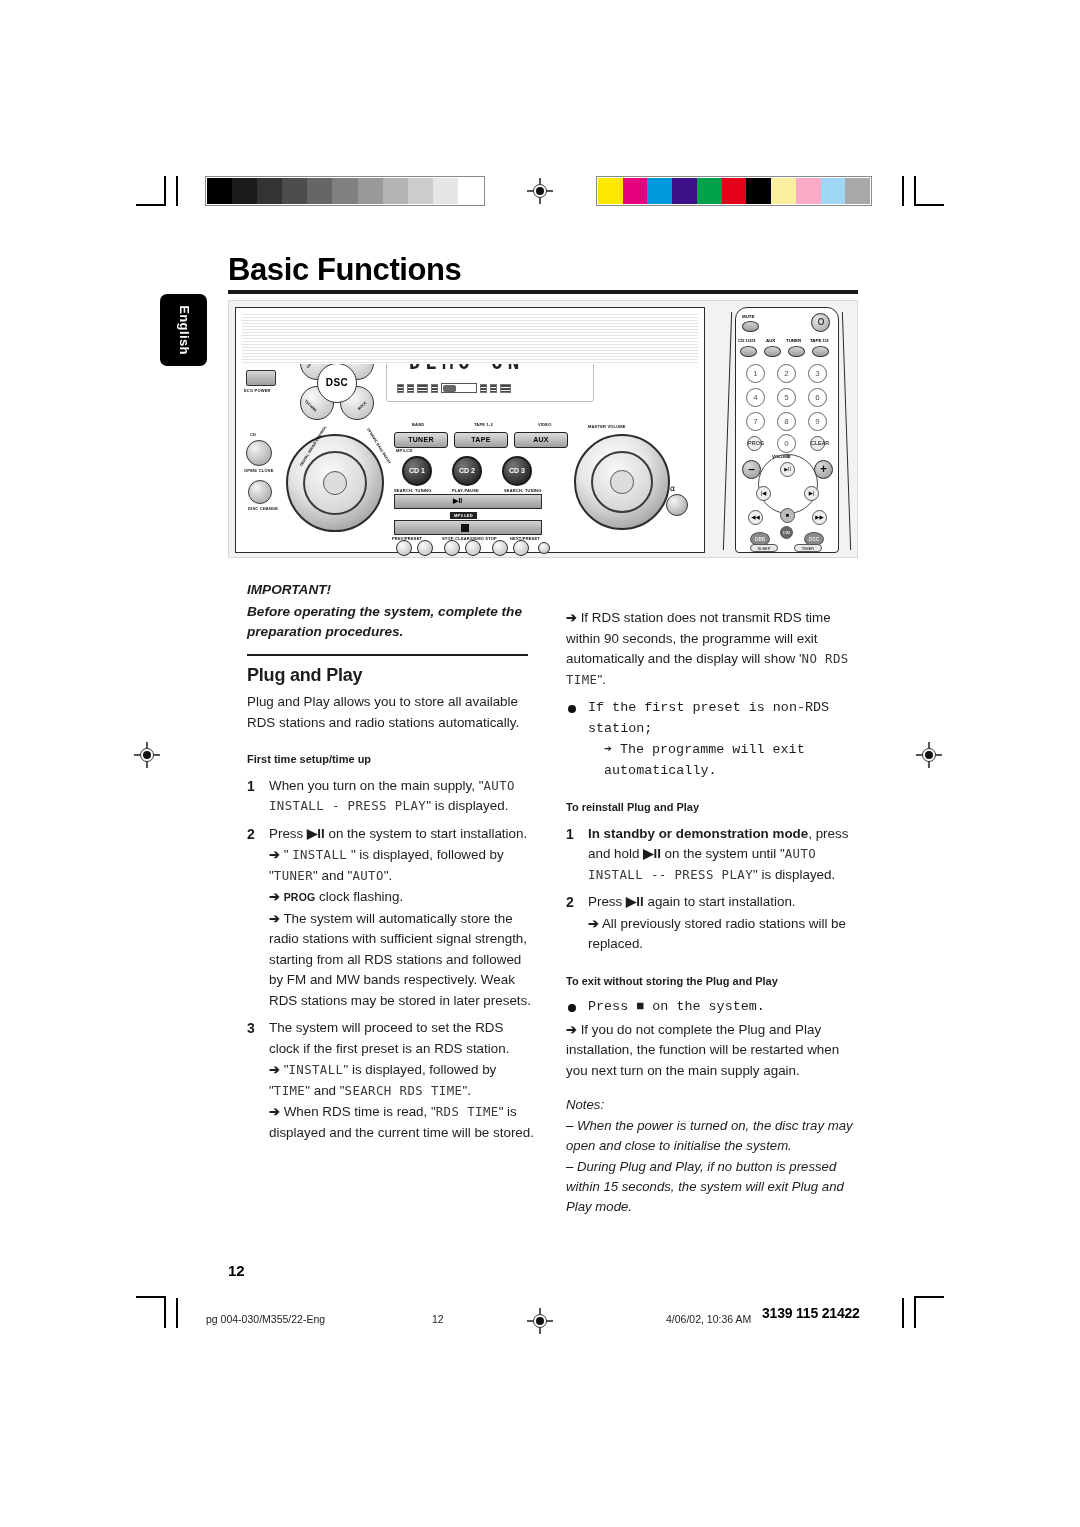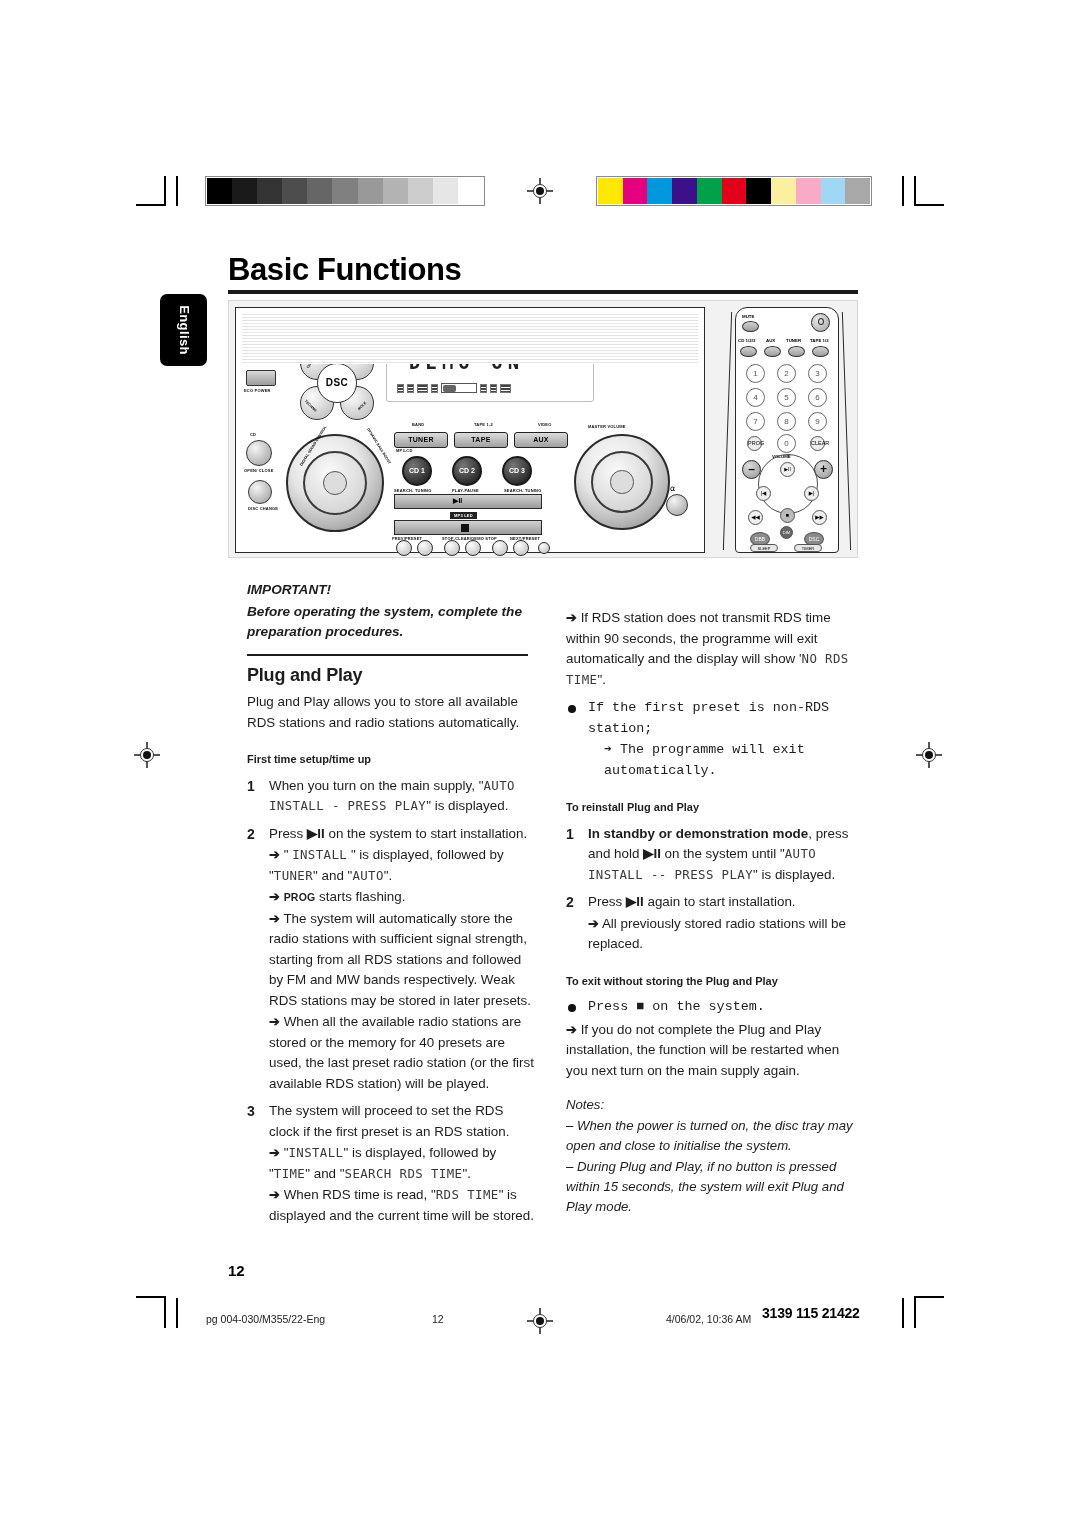--- a/index.html
+++ b/index.html
@@ -445,25 +445,23 @@
       </li>
 
       <li>
         <span class="num">2</span>
         <p><span>Press</span>
           <b>▶II</b>
           <span>on the system to start installation.</span></p>
         <p><span class="arw">➔</span>
           <span>" </span><span class="lcd">INSTALL</span><span> " is displayed, followed by "</span><span class="lcd">TUNER</span><span>" and "</span><span class="lcd">AUTO</span><span>".</span></p>
         <p><span class="arw">➔</span>
-          <span class="prog-tag">PROG</span><span> starts flashing.</span></p>
+          <span class="prog-tag">PROG</span><span> clock flashing.</span></p>
         <p><span class="arw">➔</span>
           <span>The system will automatically store the radio stations with sufficient signal strength, starting from all RDS stations and followed by FM and MW bands respectively. Weak RDS stations may be stored in later presets.</span></p>
-        <p><span class="arw">➔</span>
-          <span>When all the available radio stations are stored or the memory for 40 presets are used, the last preset radio station (or the first available RDS station) will be played.</span></p>
       </li>
 
       <li>
         <span class="num">3</span>
         <p>The system will proceed to set the RDS clock if the first preset is an RDS station.</p>
         <p><span class="arw">➔</span>
           <span>"</span><span class="lcd">INSTALL</span><span>" is displayed, followed by "</span><span class="lcd">TIME</span><span>" and "</span><span class="lcd">SEARCH RDS TIME</span><span>".</span></p>
         <p><span class="arw">➔</span>
           <span>When RDS time is read, "</span><span class="lcd">RDS TIME</span><span>" is displayed and the current time will be stored.</span></p>
       </li>

